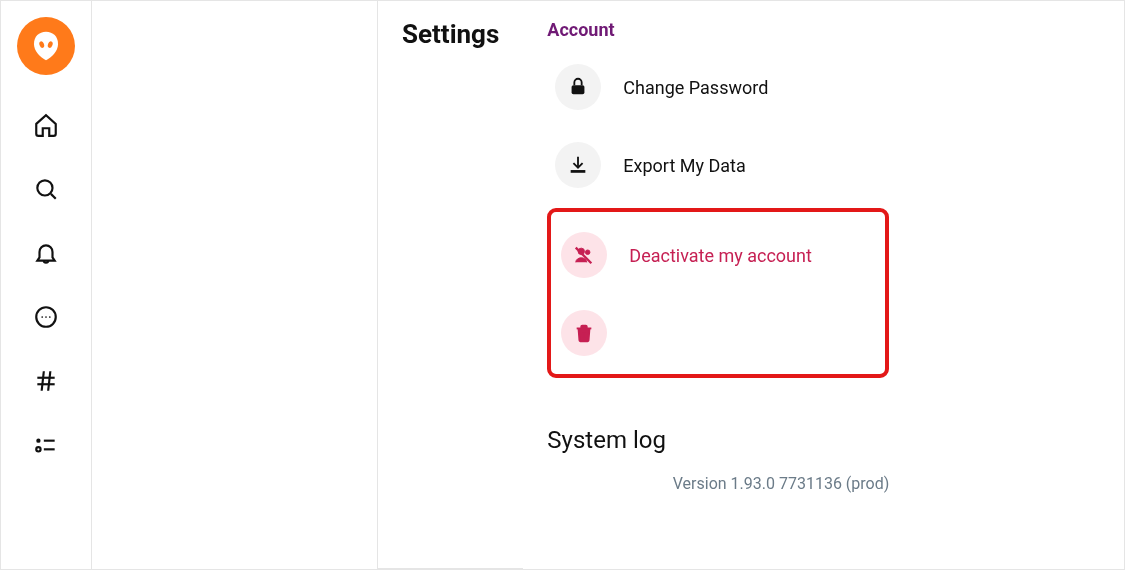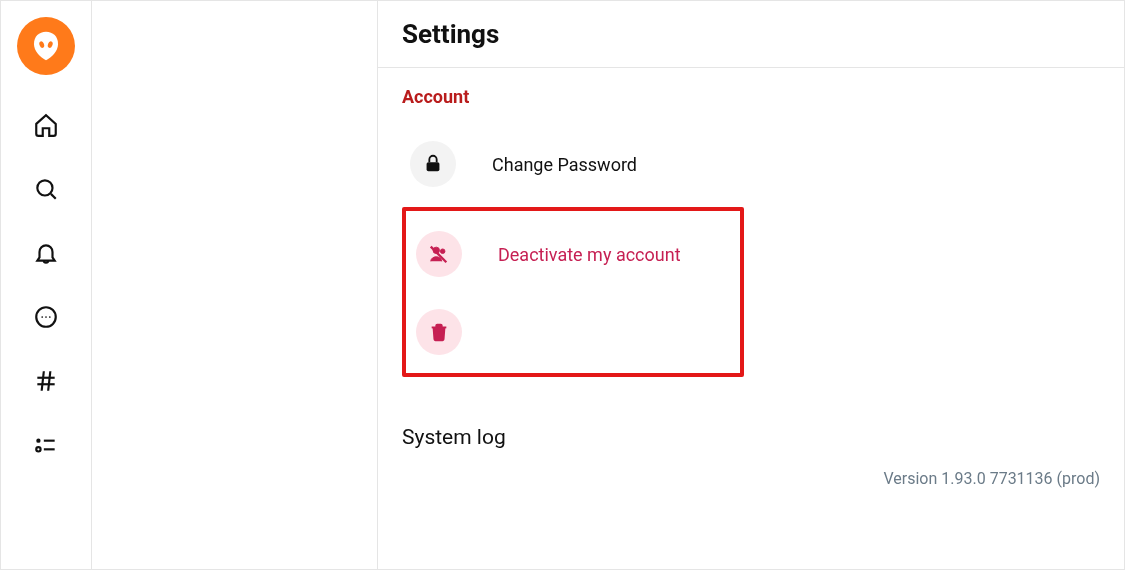--- a/index.html
+++ b/index.html
@@ -45,45 +45,44 @@
     cursor: pointer;
   }
   .rail-icon svg { width: 26px; height: 26px; stroke: currentColor; fill: none; stroke-width: 2; }
   .spacer-col {
     flex: 0 0 286px;
     border-right: 1px solid #e5e5e5;
   }
   .main {
     flex: 1;
     display: flex;
-    flex-direction: column;
     min-width: 0;
   }
   .header {
     border-bottom: 1px solid #e5e5e5;
     padding: 18px 24px 18px 24px;
   }
   .header h1 {
     font-size: 26px;
     font-weight: 700;
     color: #111;
   }
   .content {
     padding: 18px 24px 0 24px;
   }
   .section-title {
     font-size: 18px;
     font-weight: 700;
-    color: #b91c1c;
-    margin-bottom: 18px;
+    color: #701a75;
+    margin-bottom: 8px;
   }
   .item {
     display: flex;
     align-items: center;
-    gap: 36px;
+    gap: 22px;
     padding: 16px 8px;
     cursor: pointer;
   }
   .item .icon-wrap {
     width: 46px;
     height: 46px;
     border-radius: 50%;
     display: flex;
     align-items: center;
     justify-content: center;
@@ -92,27 +91,27 @@
   }
   .item .label {
     font-size: 18px;
     color: #111;
   }
   .item.danger .icon-wrap { background: #fde3e8; }
   .item.danger .label { color: #c62053; }
   .item.danger .icon-wrap svg { fill: #c62053; stroke: #c62053; }
   .highlight-box {
     border: 4px solid #e31818;
-    border-radius: 2px;
+    border-radius: 9px;
     margin-top: 4px;
     width: 342px;
     padding: 4px 2px 2px 2px;
   }
   .syslog-title {
-    font-size: 21px;
+    font-size: 24px;
     color: #111;
     margin-top: 48px;
     margin-bottom: 20px;
   }
   .version {
     font-size: 16px;
     color: #6b7b88;
     text-align: right;
   }
   .icon-wrap svg { width: 22px; height: 22px; }
@@ -185,20 +184,30 @@
       <div class="item">
         <div class="icon-wrap">
           <svg viewBox="0 0 24 24" fill="#111" stroke="none">
               <rect x="5" y="10" width="14" height="10" rx="2"></rect>
               <path d="M8 10V7a4 4 0 0 1 8 0v3" fill="none" stroke="#111" stroke-width="2"></path>
             </svg>
         </div>
         <div class="label">Change Password</div>
       </div>
 
+      <div class="item">
+        <div class="icon-wrap">
+          <svg viewBox="0 0 24 24" fill="#111" stroke="#111" stroke-width="2">
+              <path d="M12 3v11" fill="none"></path>
+              <path d="M7 10l5 5 5-5" fill="none"></path>
+              <path d="M4 19h16" stroke-width="3"></path>
+            </svg>
+        </div>
+        <div class="label">Export My Data</div>
+      </div>
 
       <div class="highlight-box">
         <div class="item danger">
           <div class="icon-wrap">
             <svg viewBox="0 0 24 24" fill="#c62053" stroke="none">
                 <circle cx="9" cy="8" r="3.5"></circle>
                 <circle cx="16" cy="9" r="2.5"></circle>
                 <path d="M3 20c0-3 3-5 6-5s6 2 6 5"></path>
                 <line x1="3" y1="4" x2="20" y2="21" stroke="#c62053" stroke-width="2.5"></line>
               </svg>

